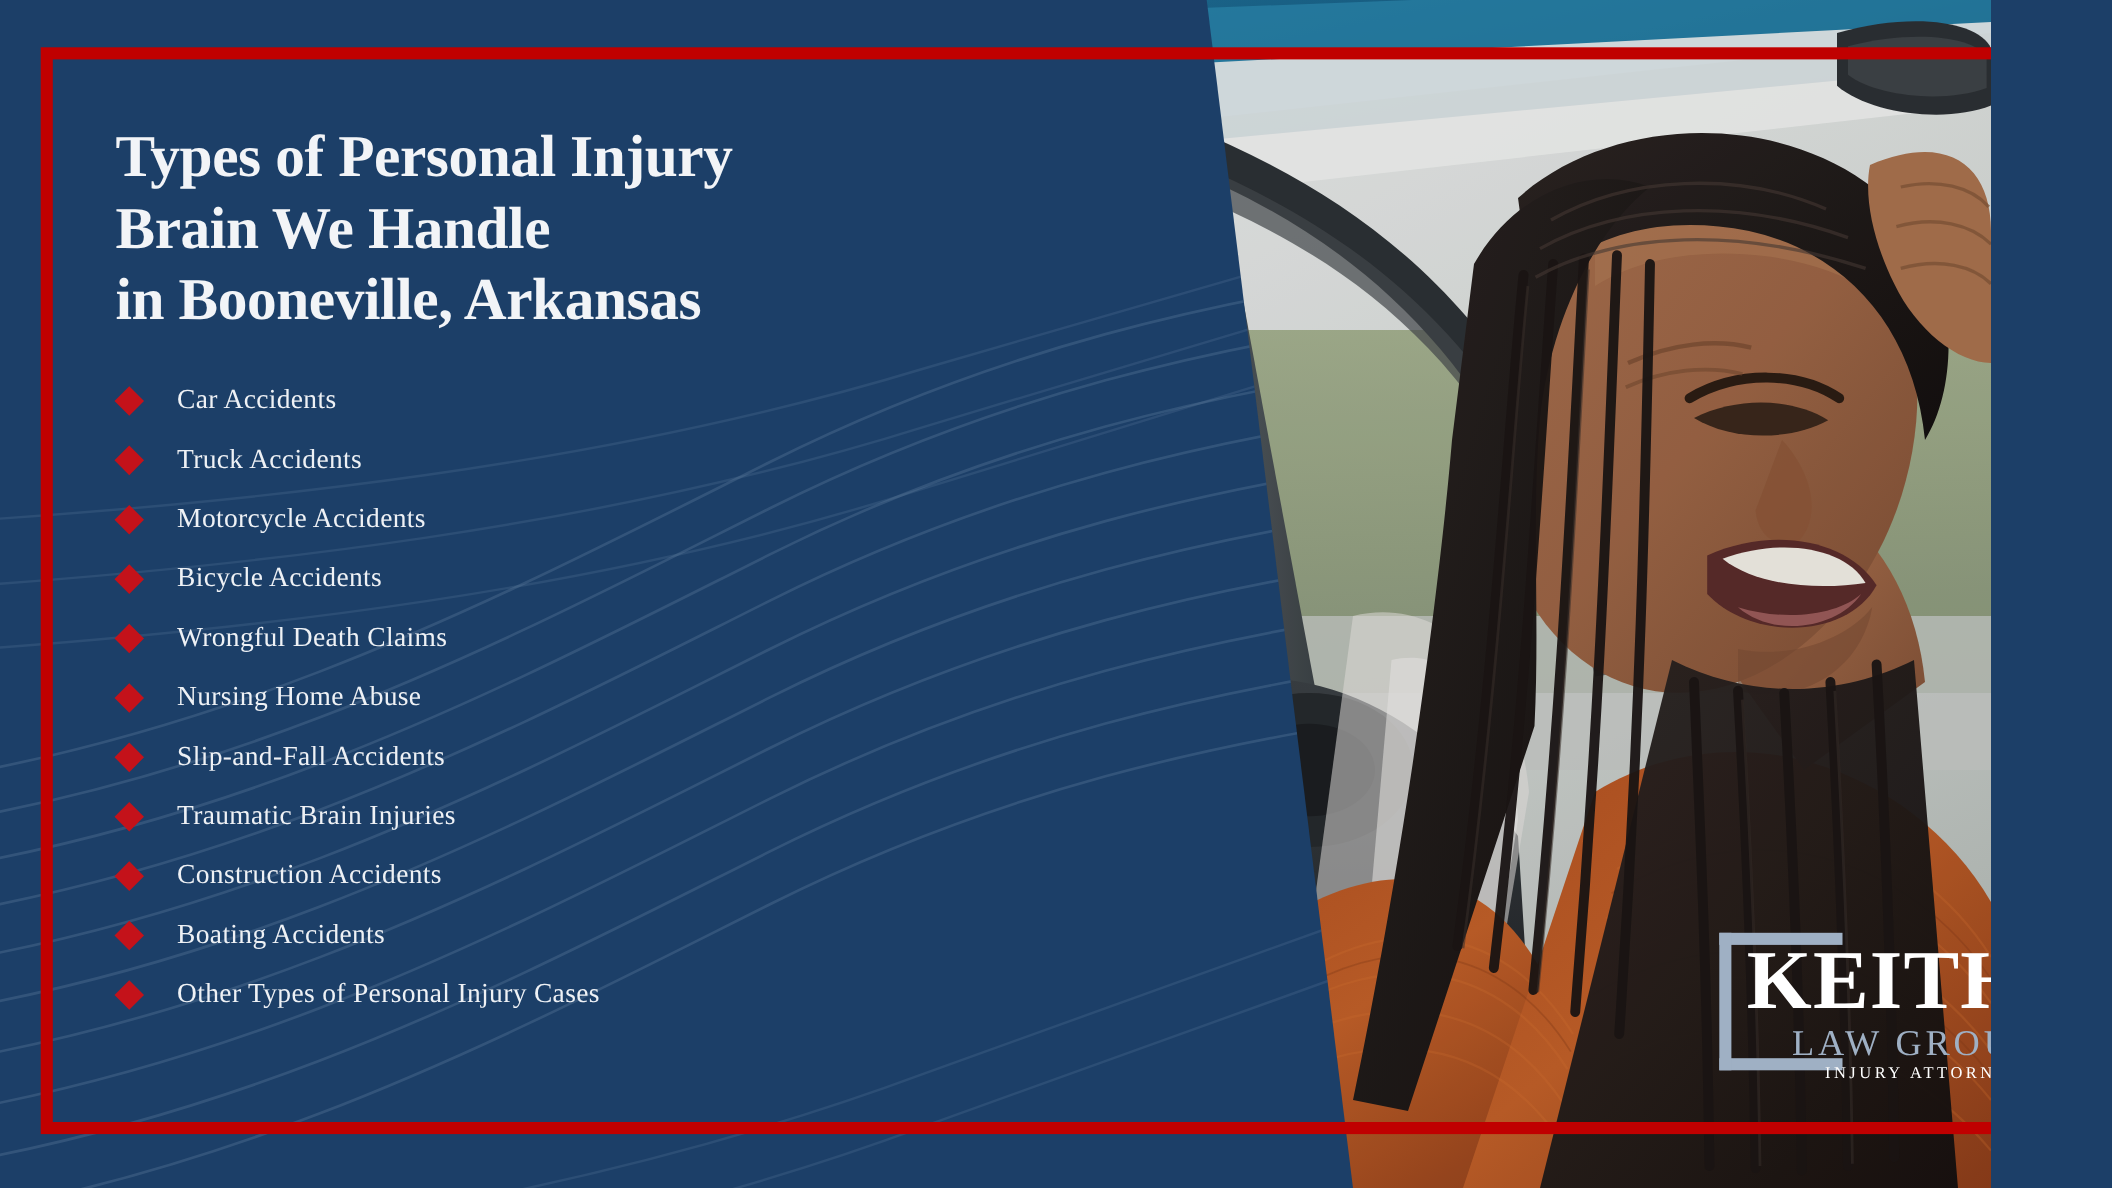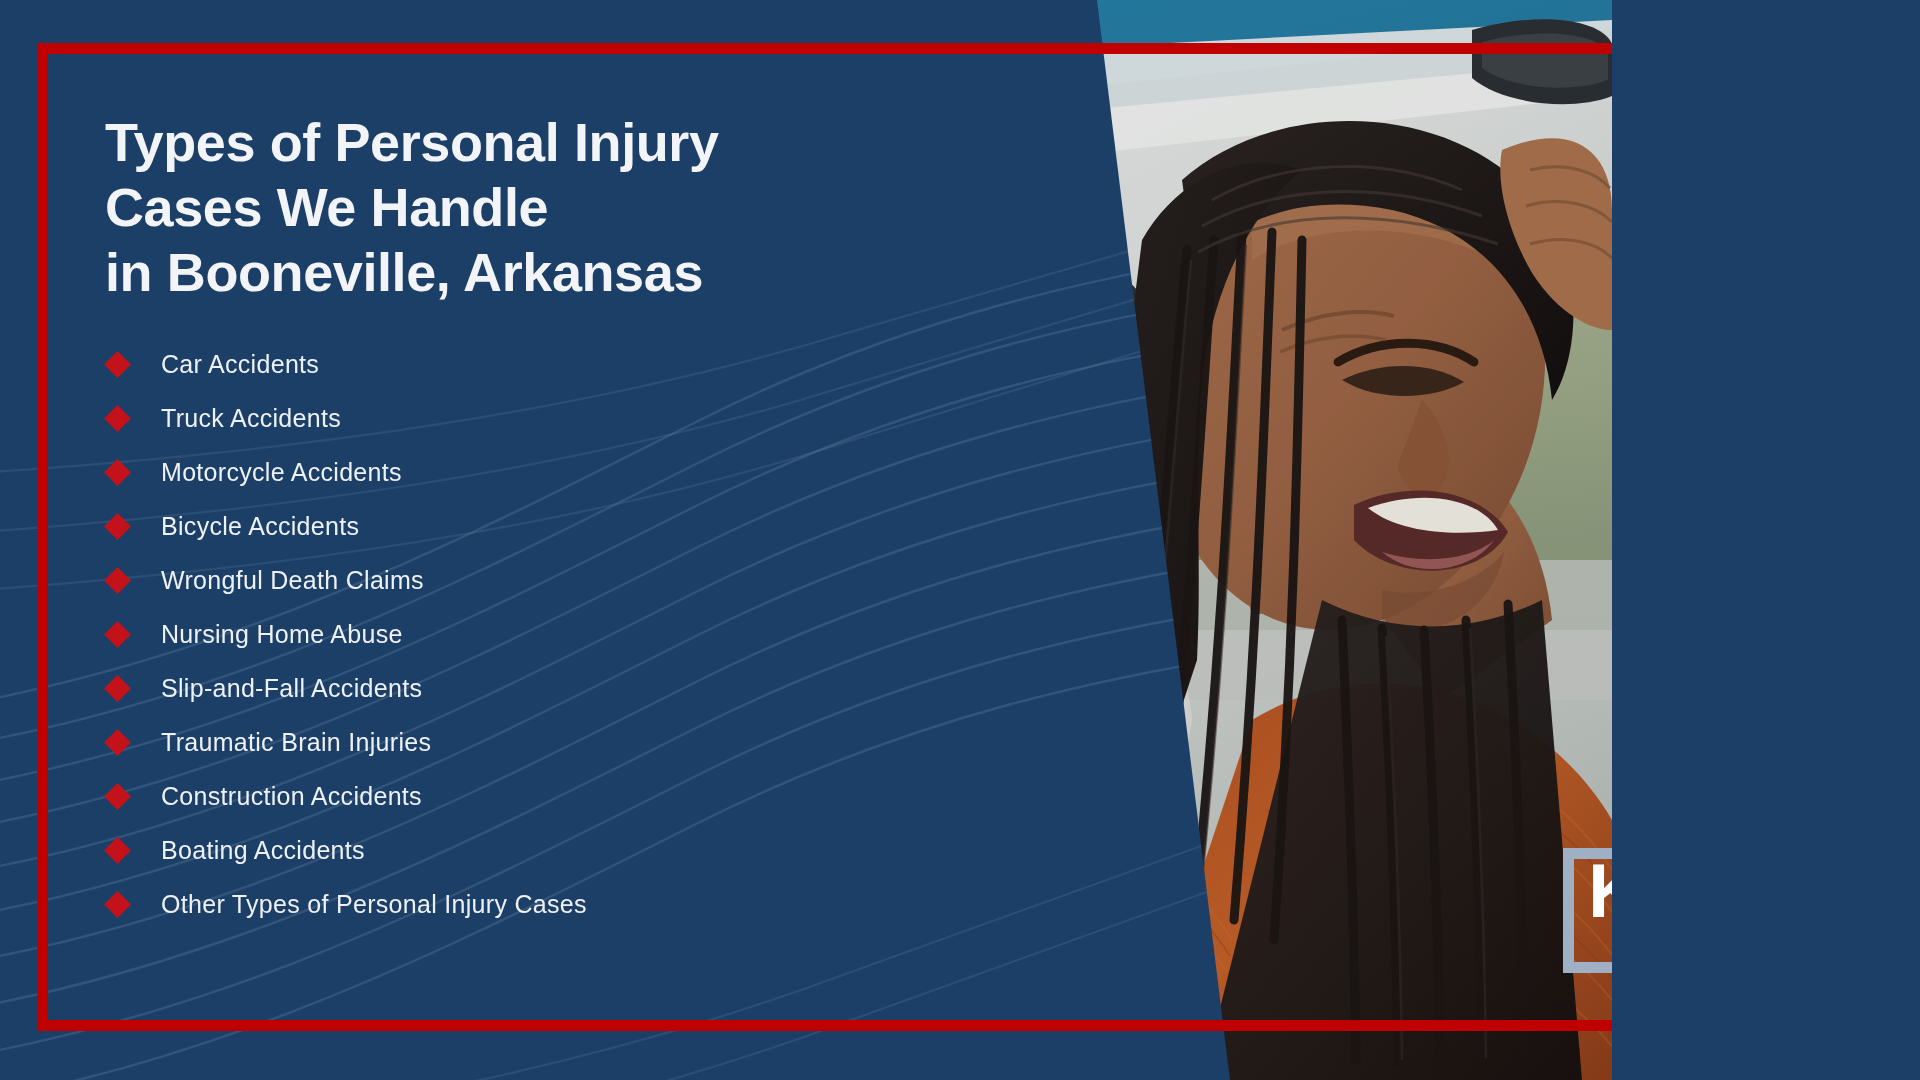--- a/index.html
+++ b/index.html
@@ -5,23 +5,24 @@
   * { margin:0; padding:0; box-sizing:border-box; }
   html, body {
     width:1920px; height:1080px;
     overflow:hidden;
     background:#1c3f68;
     font-family:"Liberation Sans", sans-serif;
   }
 
   #stage {
     position:relative;
-    width:1612px; height:1080px;
+    width:1810px; height:1080px;
     background:#7f1d1d;
     overflow:hidden;
+    font-family:Liberation Serif, serif;
   }
 
   
   .photo {
     position:absolute;
     top:0; right:0;
     width:830px; height:1080px;
     overflow:hidden;
     background:#2b2622;
   }
@@ -323,21 +324,21 @@
       </g>
     </svg>
   </div>
 
   <div class="red-frame"></div>
 
   <div class="content">
 
     <h1 class="headline">
       <span>Types of Personal Injury</span><br>
-      <span>Cases We Handle</span><br>
+      <span>Brain We Handle</span><br>
       <span>in Booneville, Arkansas</span>
     </h1>
 
 
     <ul class="case-list">
       <li class="case-item">
         <span class="bullet"></span>
         <span class="case-label">Car Accidents</span>
       </li>
       <li class="case-item">

